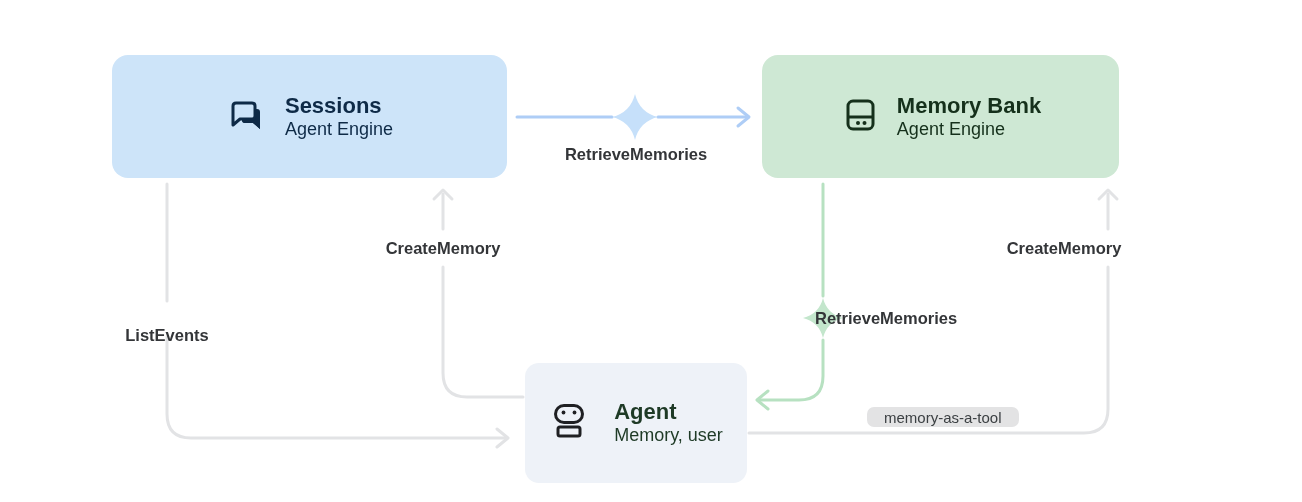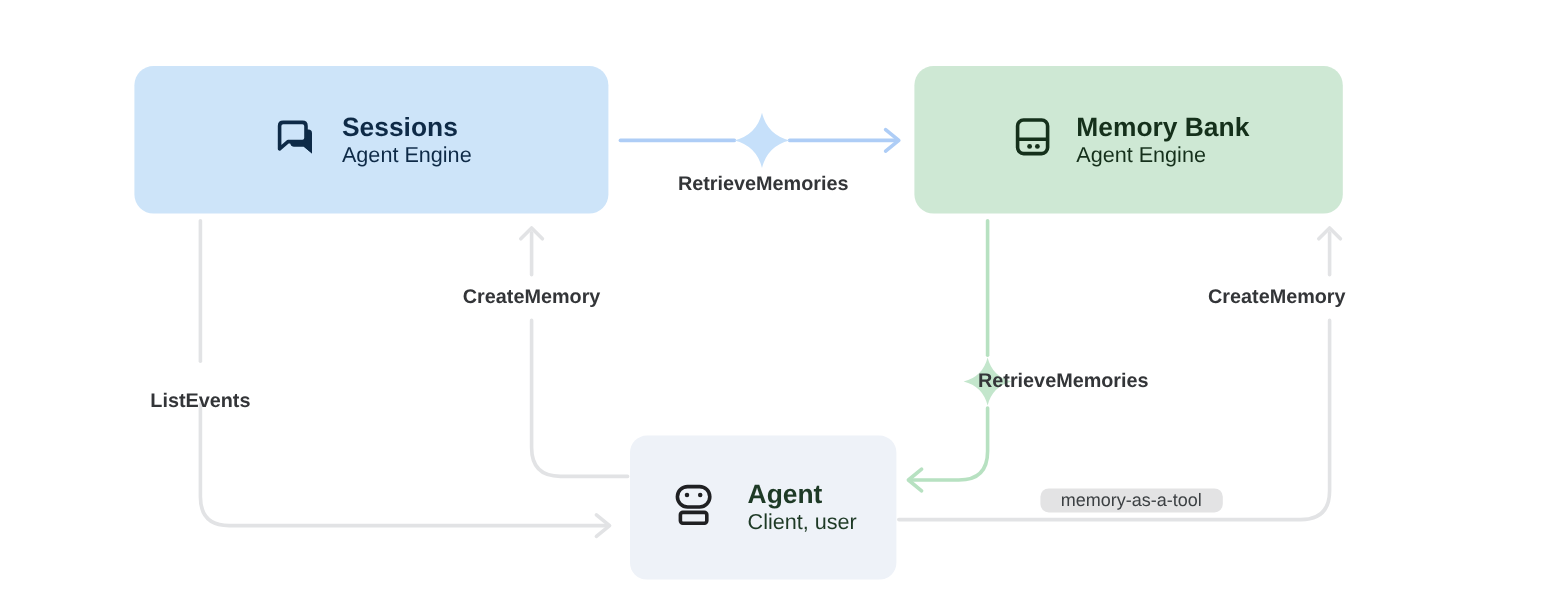--- a/index.html
+++ b/index.html
@@ -101,21 +101,21 @@
     <span>
       <svg width="40" height="40" viewBox="0 0 40 40">
         <rect x="6.5" y="4.5" width="27" height="17" rx="8.5" fill="none" stroke="#1f2023" stroke-width="3"></rect>
         <circle cx="14.5" cy="11.5" r="1.9" fill="#1f2023"></circle>
         <circle cx="25.5" cy="11.5" r="1.9" fill="#1f2023"></circle>
         <rect x="9" y="26" width="22" height="9" rx="2" fill="none" stroke="#1f2023" stroke-width="3"></rect>
       </svg>
     </span>
     <span class="txt">
       <span class="title">Agent</span>
-      <span class="subtitle">Client, user</span>
+      <span class="subtitle">Memory, user</span>
     </span>
   </div>
 
   <div class="edge-label lbl-generate">RetrieveMemories</div>
   <div class="edge-label lbl-append">CreateMemory</div>
   <div class="edge-label lbl-list">ListEvents</div>
   <div class="edge-label lbl-retrieve">RetrieveMemories</div>
   <div class="edge-label lbl-create">CreateMemory</div>
 
 </div>

